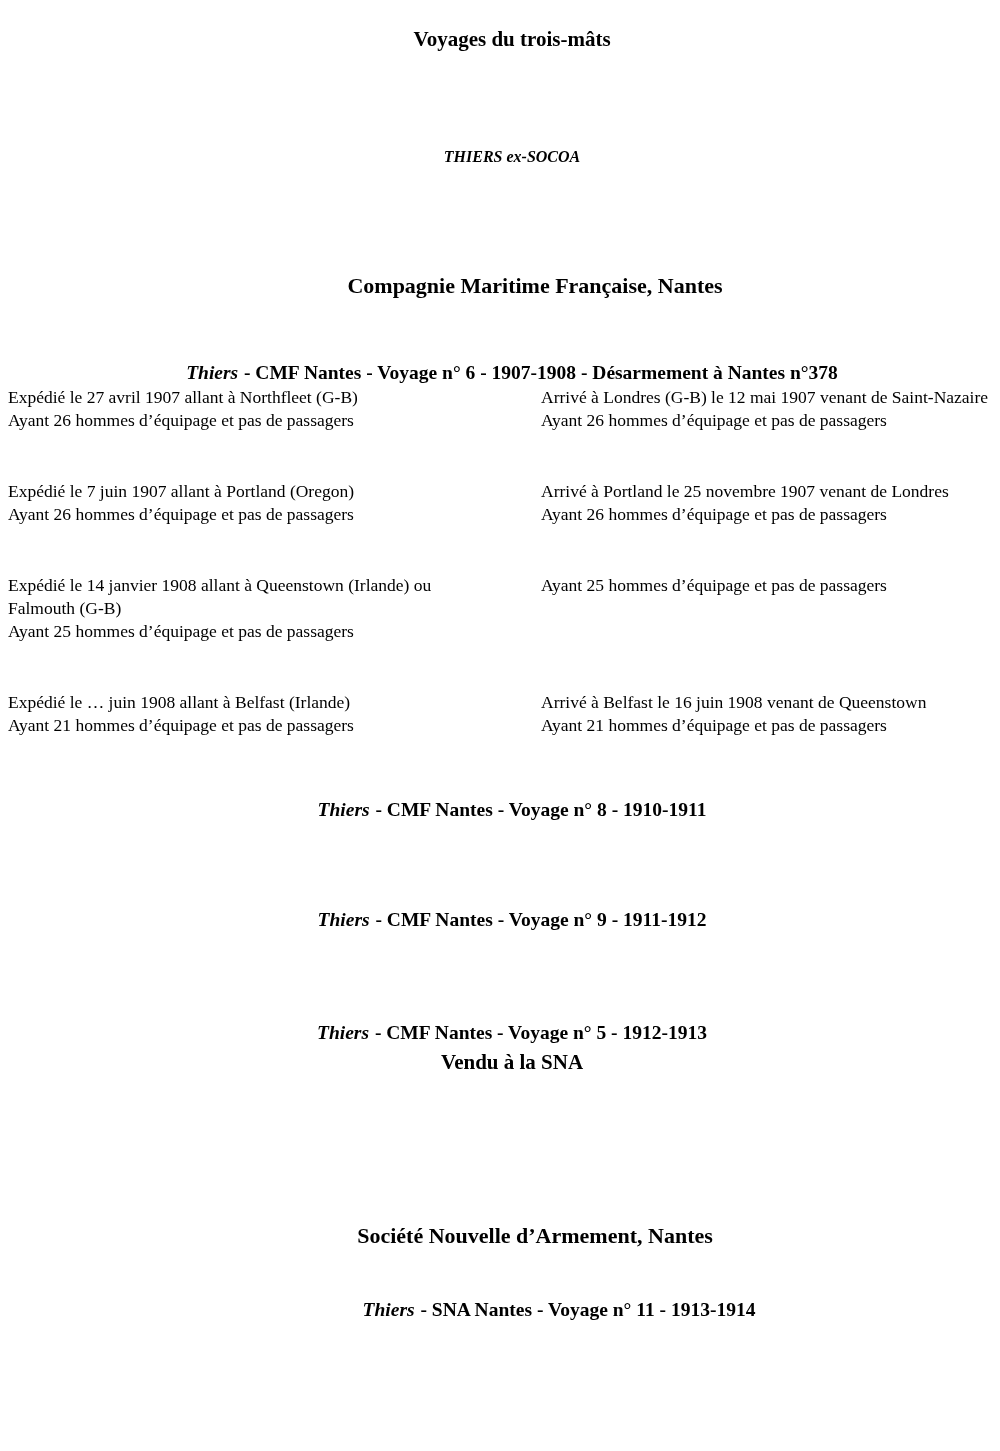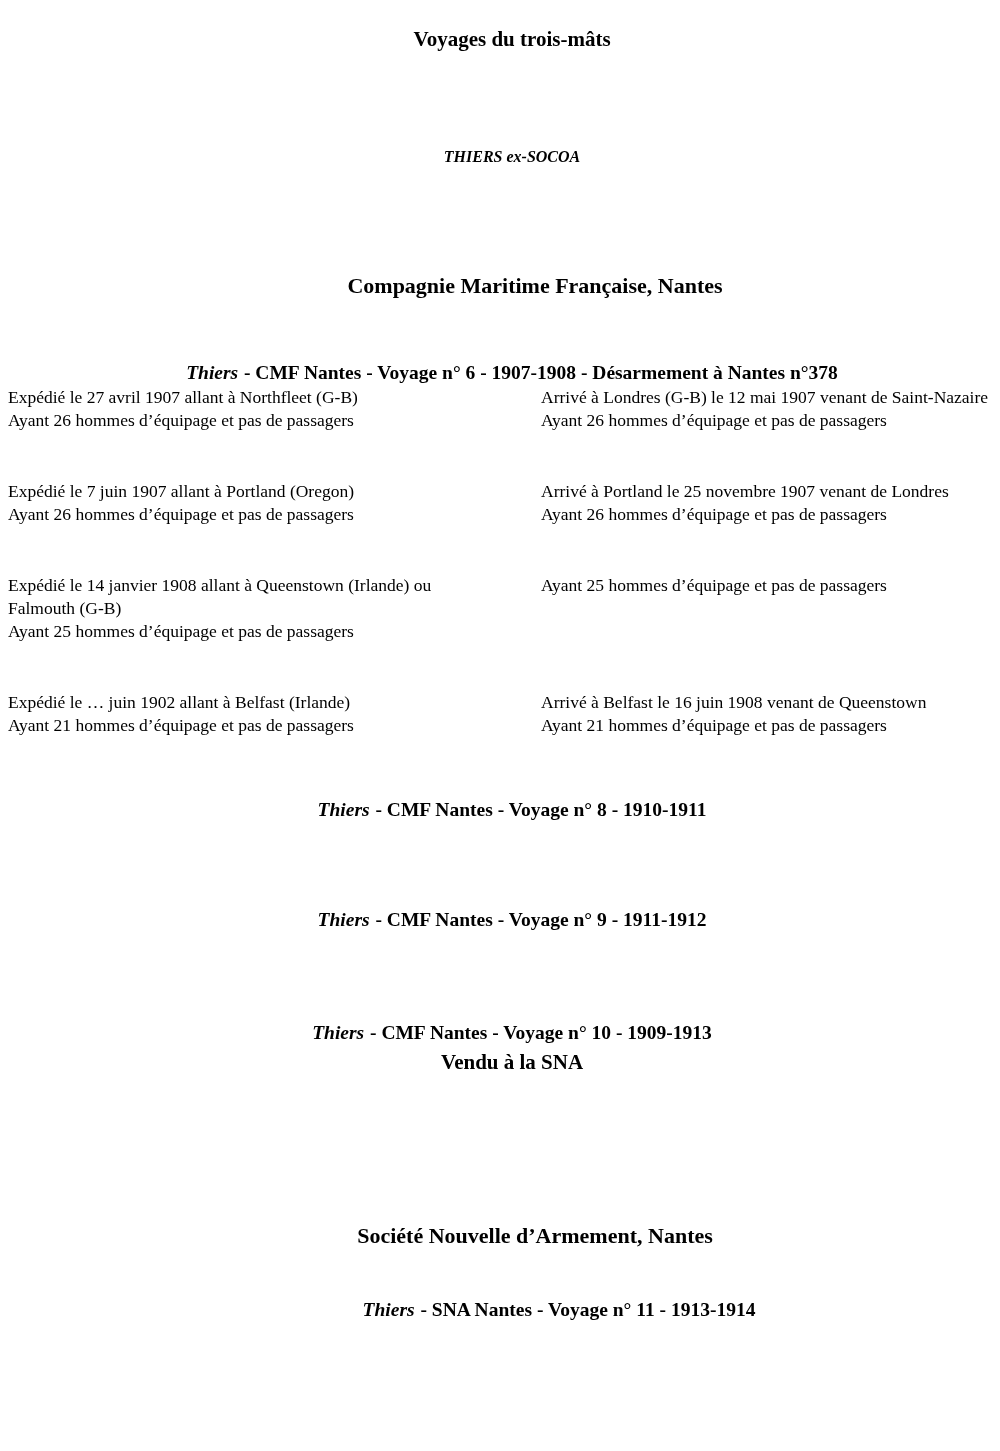--- a/index.html
+++ b/index.html
@@ -84,37 +84,37 @@
 
     <div class="leg-cell">
       <div>Expédié le 14 janvier 1908 allant à Queenstown (Irlande) ou Falmouth (G-B)</div>
       <div>Ayant 25 hommes d’équipage et pas de passagers</div>
     </div>
     <div class="leg-cell">
       <div>Ayant 25 hommes d’équipage et pas de passagers</div>
     </div>
 
     <div class="leg-cell">
-      <div>Expédié le … juin 1902 allant à Belfast (Irlande)</div>
+      <div>Expédié le … juin 1908 allant à Belfast (Irlande)</div>
       <div>Ayant 21 hommes d’équipage et pas de passagers</div>
     </div>
     <div class="leg-cell">
       <div>Arrivé à Belfast le 16 juin 1908 venant de Queenstown</div>
       <div>Ayant 21 hommes d’équipage et pas de passagers</div>
     </div>
 
   </div>
 
 
   <h3 class="centered voyage-head v8"><span class="ship-name">Thiers</span><span>- CMF Nantes - Voyage n° 8 - 1910-1911</span></h3>
 
   <h3 class="centered voyage-head v9"><span class="ship-name">Thiers</span><span>- CMF Nantes - Voyage n° 9 - 1911-1912</span></h3>
 
   <div class="centered voyage-head v10">
-    <div><span class="ship-name">Thiers</span><span>- CMF Nantes - Voyage n° 10 - 1909-1913</span></div>
+    <div><span class="ship-name">Thiers</span><span>- CMF Nantes - Voyage n° 5 - 1912-1913</span></div>
     <div class="v10-sub">Vendu à la SNA</div>
   </div>
 
   <h2 class="centered company-head company-sna">Société Nouvelle d’Armement, Nantes</h2>
 
   <h3 class="centered voyage-head v11"><span class="ship-name">Thiers</span><span>- SNA Nantes - Voyage n° 11 - 1913-1914</span></h3>
 
 </div>
 
 </body></html>

